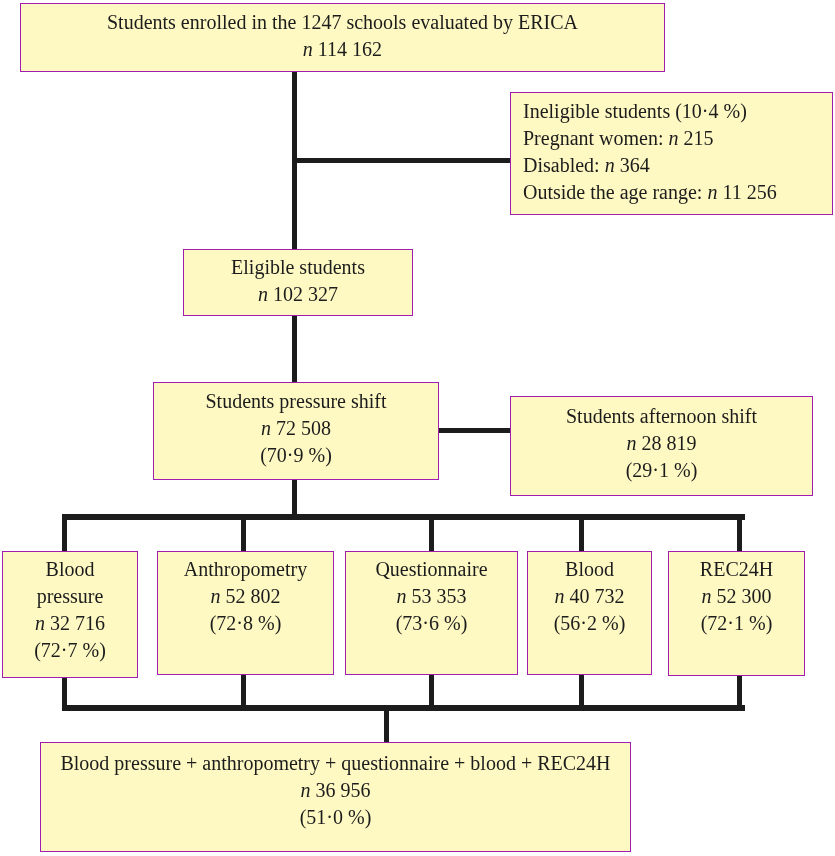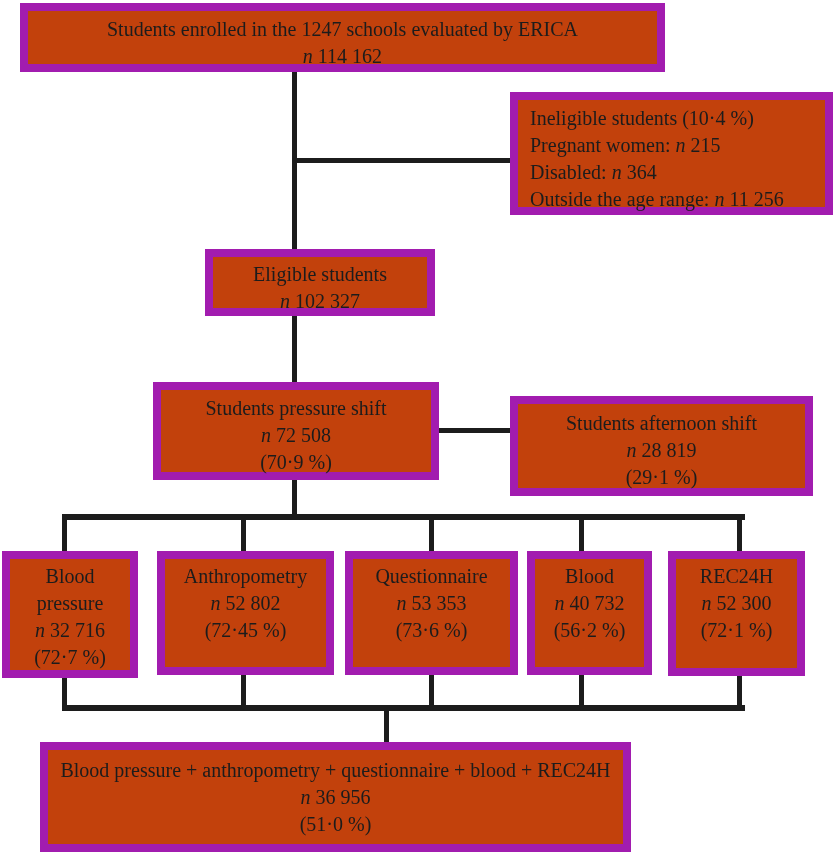--- a/index.html
+++ b/index.html
@@ -7,22 +7,22 @@
     position: relative;
     width: 835px;
     height: 856px;
     background: #ffffff;
     font-family: "Liberation Serif", serif;
     color: #1c1c1c;
     overflow: hidden;
   }
   .box {
     position: absolute;
-    background: #c2410c;
-    border: 8px solid #a21caf;
+    background: #fef9c3;
+    border: 1px solid #a21caf;
     box-sizing: border-box;
     text-align: center;
     font-size: 20px;
     line-height: 27px;
   }
   .box.left-align {
     text-align: left;
     padding-left: 12px;
     padding-right: 8px;
   }
@@ -62,21 +62,21 @@
     <div class="bl"><i class="nv">n</i> <span>114 162</span></div>
   </div>
 
   <div class="box left-align" style="left:510px; top:92px; width:323px; height:123px; padding-top:5px;">
     <div class="bl">Ineligible students (10·4 %)</div>
     <div class="bl"><span>Pregnant women:</span> <i class="nv">n</i> <span>215</span></div>
     <div class="bl"><span>Disabled:</span> <i class="nv">n</i> <span>364</span></div>
     <div class="bl"><span>Outside the age range:</span> <i class="nv">n</i> <span>11 256</span></div>
   </div>
 
-  <div class="box" style="left:183px; top:249px; width:230px; height:67px; padding-top:4px;margin-left:22px;">
+  <div class="box" style="left:183px; top:249px; width:230px; height:67px; padding-top:4px;">
     <div class="bl">Eligible students</div>
     <div class="bl"><i class="nv">n</i> <span>102 327</span></div>
   </div>
 
   <div class="box" style="left:153px; top:382px; width:286px; height:98px; padding-top:5px;">
     <div class="bl">Students pressure shift</div>
     <div class="bl"><i class="nv">n</i> <span>72 508</span></div>
     <div class="bl">(70·9 %)</div>
   </div>
 
@@ -89,21 +89,21 @@
   <div class="box" style="left:2px; top:551px; width:136px; height:127px; padding-top:4px;">
     <div class="bl">Blood</div>
     <div class="bl">pressure</div>
     <div class="bl"><i class="nv">n</i> <span>32 716</span></div>
     <div class="bl">(72·7 %)</div>
   </div>
 
   <div class="box" style="left:157px; top:551px; width:177px; height:124px; padding-top:4px;">
     <div class="bl">Anthropometry</div>
     <div class="bl"><i class="nv">n</i> <span>52 802</span></div>
-    <div class="bl">(72·45 %)</div>
+    <div class="bl">(72·8 %)</div>
   </div>
 
   <div class="box" style="left:345px; top:551px; width:173px; height:124px; padding-top:4px;">
     <div class="bl">Questionnaire</div>
     <div class="bl"><i class="nv">n</i> <span>53 353</span></div>
     <div class="bl">(73·6 %)</div>
   </div>
 
   <div class="box" style="left:527px; top:551px; width:125px; height:124px; padding-top:4px;">
     <div class="bl">Blood</div>

